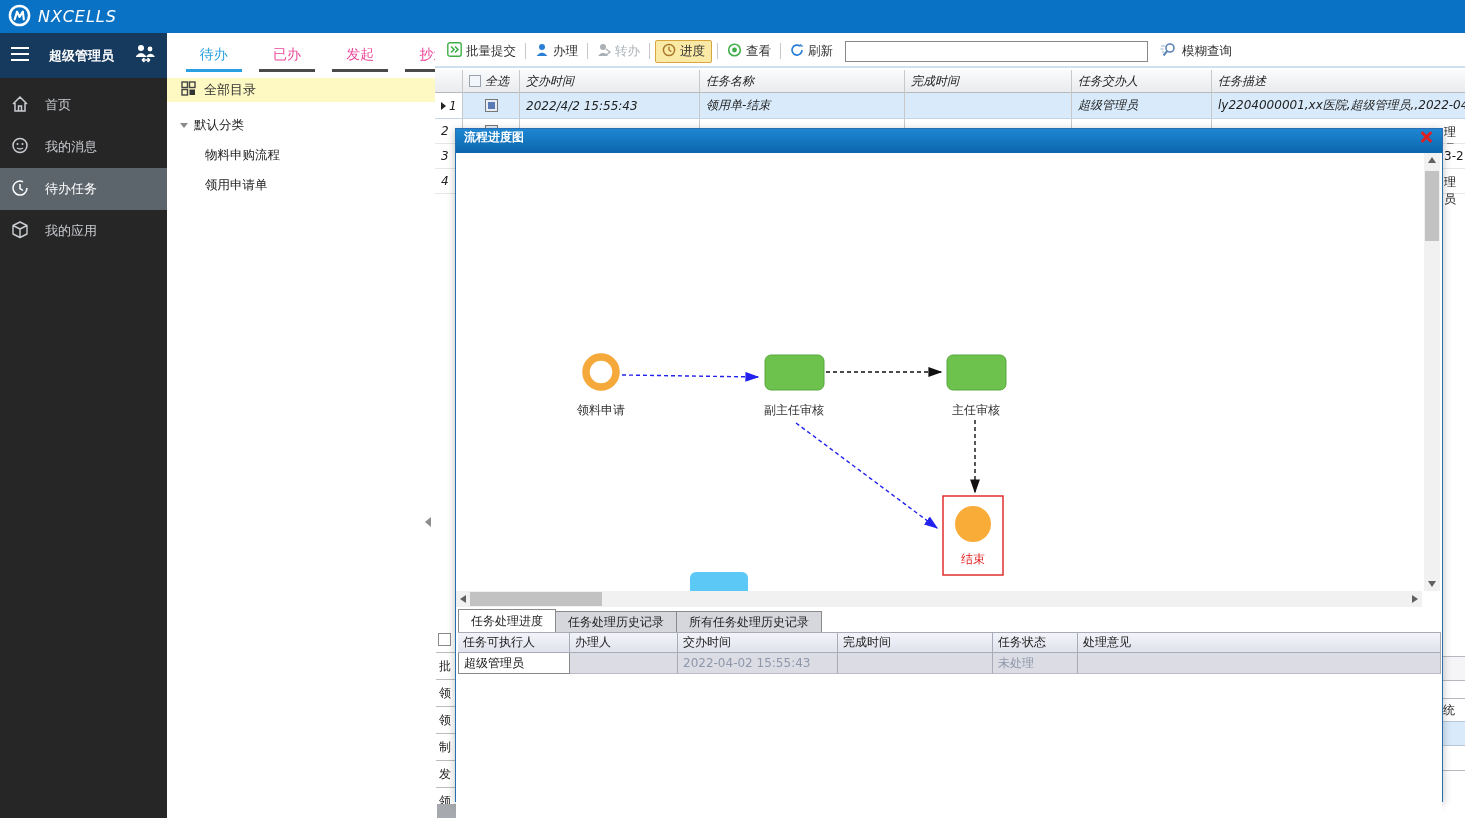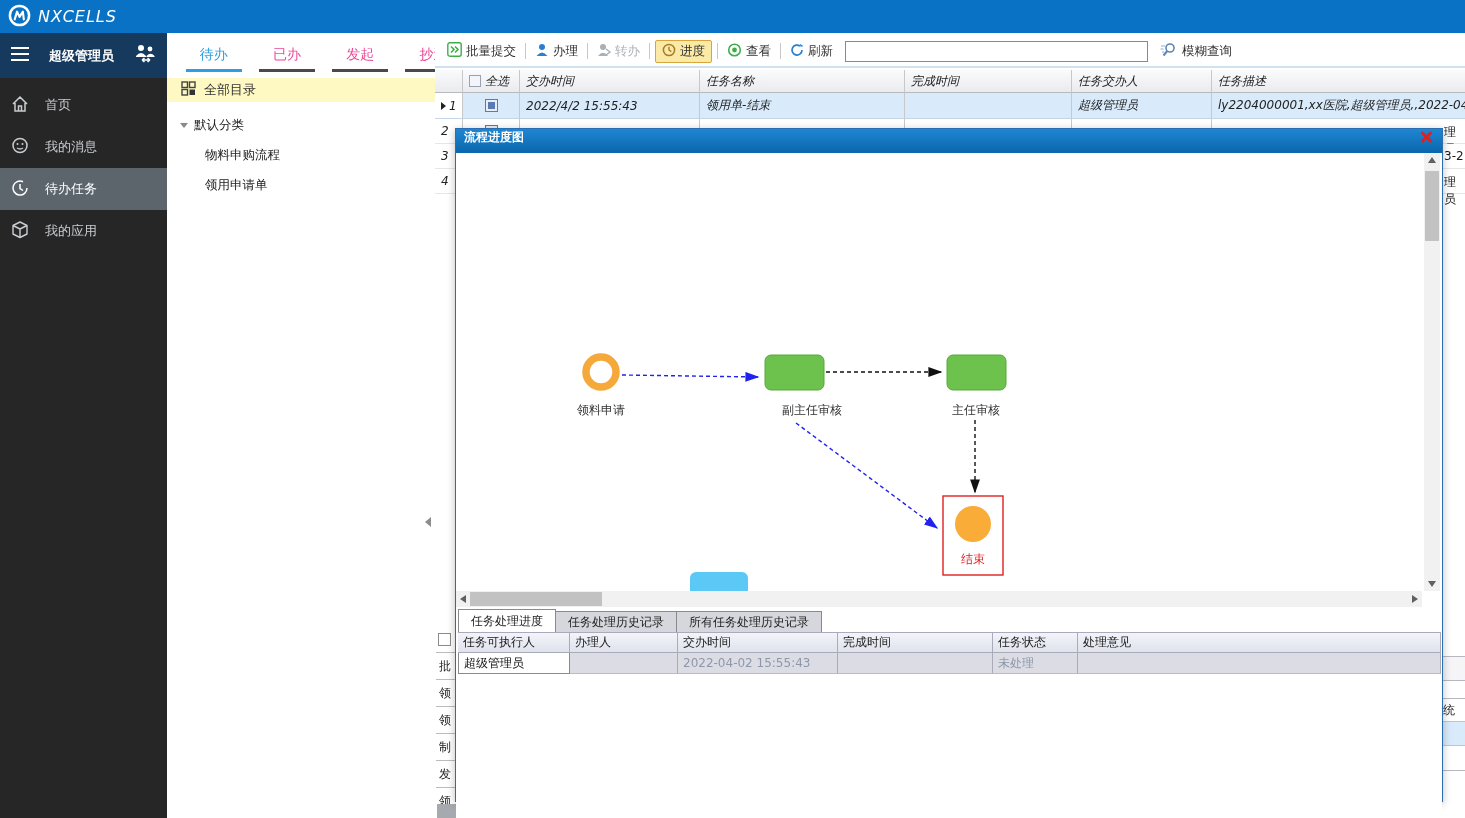--- a/index.html
+++ b/index.html
@@ -426,21 +426,21 @@
           </g>
           <g>
             <rect x="487" y="343" width="60" height="79" fill="#fff" style="stroke:var(--c-endred,#E02020)" stroke-width="1.4"></rect>
             <circle cx="517" cy="371" r="18" style="fill:var(--c-endorange,#F9AC38)"></circle>
           </g>
           <g>
             <rect x="234" y="419" width="58" height="24" rx="6" style="fill:var(--c-partialblue,#5BC8F5)"></rect>
           </g>
         </svg>
         <div class="node-label" style="left:145px; top:249px;">领料申请</div>
-        <div class="node-label" style="left:356px; top:249px;">副主任审核</div>
+        <div class="node-label" style="left:338px; top:249px;">副主任审核</div>
         <div class="node-label" style="left:520px; top:249px;">主任审核</div>
         <div class="node-label end" style="left:517px; top:398px;">结束</div>
       </div>
 
       <div class="vscroll">
         <div class="arrow-up"></div>
         <div class="thumb"></div>
         <div class="arrow-down"></div>
       </div>
       <div class="hscroll">

